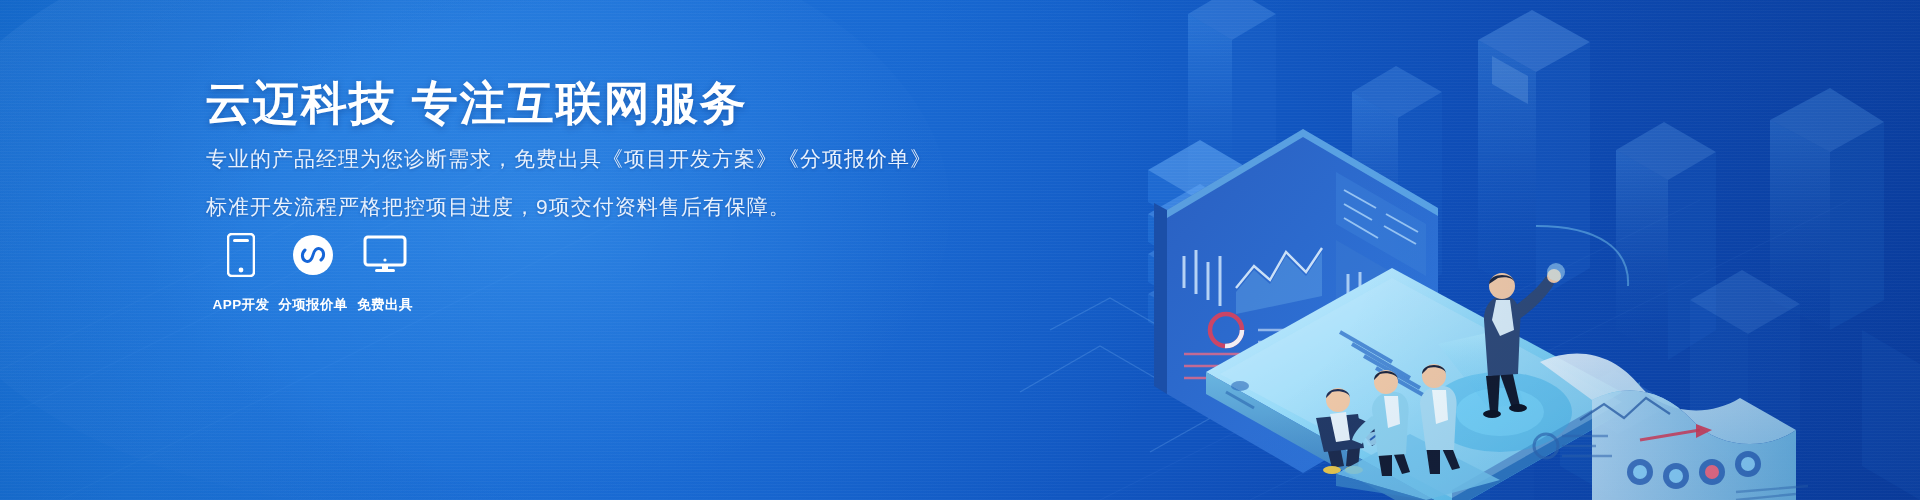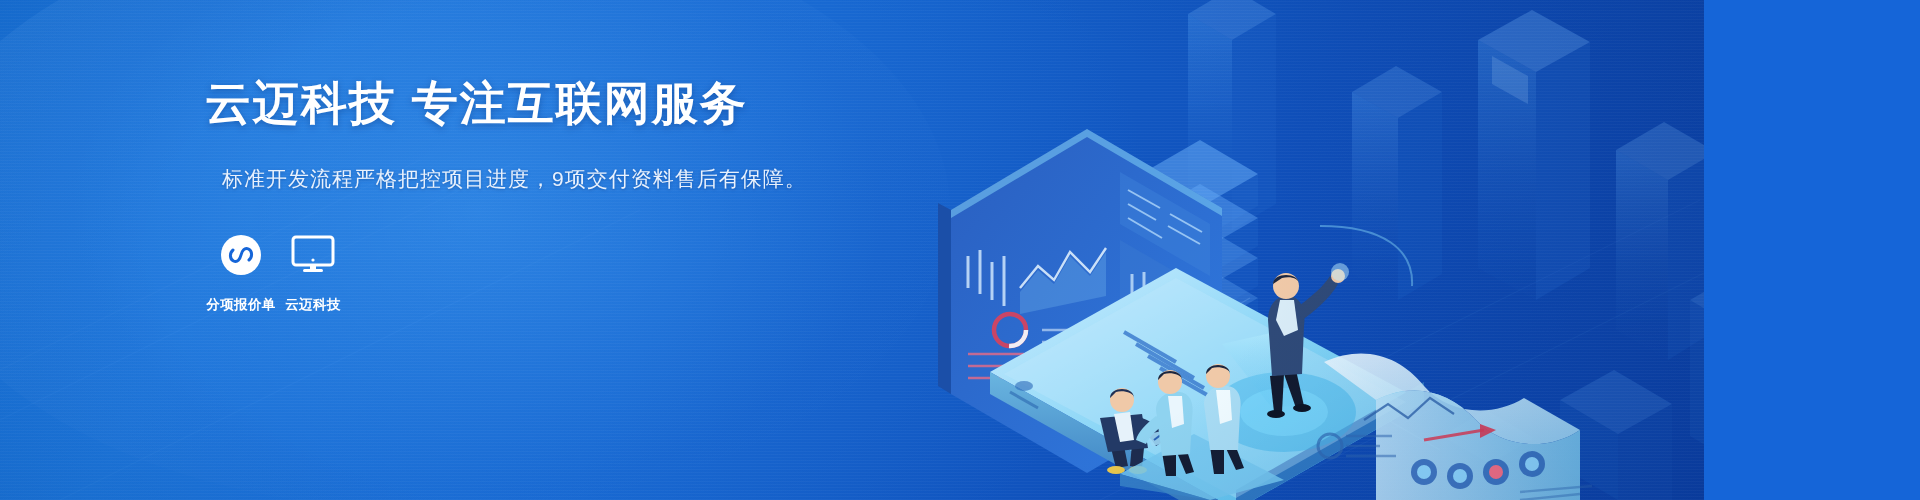--- a/index.html
+++ b/index.html
@@ -2,21 +2,21 @@
 <html><head>
 <meta charset="utf-8">
 <style>
   html,body{margin:0;padding:0;}
   body{
     width:1920px;height:500px;overflow:hidden;
     font-family:"Liberation Sans","DejaVu Sans",sans-serif;
     background:#1565d8;
   }
   .banner{
-    position:relative;width:1704px;height:500px;overflow:hidden;
+    position:relative;width:1920px;height:500px;overflow:hidden;
     background:
       radial-gradient(ellipse 900px 620px at 28% 42%, rgba(60,150,240,0.55) 0%, rgba(40,120,225,0.20) 45%, rgba(20,85,200,0.0) 75%),
       linear-gradient(118deg, #1671d6 0%, #1a74d8 18%, #1566cf 42%, #0f4fba 70%, #0b3fa5 100%);
   }
   
   .scanlines{
     position:absolute;inset:0;
     background-image:repeating-linear-gradient(0deg, rgba(255,255,255,0.030) 0px, rgba(255,255,255,0.030) 1px, rgba(0,0,0,0) 1px, rgba(0,0,0,0) 3px);
     pointer-events:none;
   }
@@ -32,21 +32,21 @@
     position:absolute;top:73px;left:0;
     color:#ffffff;font-size:46px;font-weight:bold;letter-spacing:2px;
     white-space:nowrap;text-shadow:0 2px 6px rgba(5,40,110,0.35);
   }
   .sub{
     position:absolute;left:1px;
     color:#e8f1fd;font-size:21px;letter-spacing:1px;white-space:nowrap;
     text-shadow:0 1px 3px rgba(5,40,110,0.35);
   }
   .sub1{top:145px;}
-  .sub2{top:165px;margin-left:16px;}
+  .sub2{top:193px;}
 
   
   .services{position:absolute;top:232px;left:0;display:flex;align-items:flex-start;}
   .service{width:72px;display:flex;flex-direction:column;align-items:center;}
   .service .ico{height:46px;display:flex;align-items:center;justify-content:center;}
   .service .ico svg{display:block;}
   .service .lbl{
     margin-top:18px;color:#ffffff;font-size:13.5px;white-space:nowrap;font-weight:bold;
     letter-spacing:0.4px;
   }
@@ -357,24 +357,35 @@
       </g>
     </svg>
   </div>
 
   <div class="vignette"></div>
 
   <div class="content">
 
     <div class="title">云迈科技 专注互联网服务</div>
 
+    <div class="sub sub1">专业的产品经理为您诊断需求，免费出具《项目开发方案》《分项报价单》</div>
     <div class="sub sub2">标准开发流程严格把控项目进度，9项交付资料售后有保障。</div>
 
     <div class="services">
 
+      <div class="service">
+        <div class="ico">
+          <svg width="28" height="44" viewBox="0 0 28 44">
+            <rect x="1" y="1" width="26" height="42" rx="4" ry="4" fill="none" stroke="#ffffff" stroke-width="2.6"></rect>
+            <rect x="6" y="6" width="16" height="3" rx="1.5" fill="#ffffff"></rect>
+            <circle cx="14" cy="37" r="2.4" fill="#ffffff"></circle>
+          </svg>
+        </div>
+        <div class="lbl">APP开发</div>
+      </div>
 
       <div class="service">
         <div class="ico">
           <svg width="42" height="42" viewBox="0 0 42 42">
             <circle cx="21" cy="21" r="20" fill="#ffffff"></circle>
             <path d="M13 16 C 9.5 19, 9.5 25, 13.5 27 C 17.5 29, 20 25, 21 21
                      C 22 17, 24.5 13, 28.5 15 C 32.5 17, 32.5 23, 29 26" fill="none" stroke="#1565d8" stroke-width="3" stroke-linecap="round"></path>
           </svg>
         </div>
         <div class="lbl">分项报价单</div>
@@ -383,19 +394,19 @@
 
       <div class="service">
         <div class="ico">
           <svg width="44" height="40" viewBox="0 0 44 40">
             <rect x="2" y="2" width="40" height="28" rx="3" ry="3" fill="none" stroke="#ffffff" stroke-width="3"></rect>
             <circle cx="22" cy="25" r="1.6" fill="#ffffff"></circle>
             <rect x="19" y="30" width="6" height="4" fill="#ffffff"></rect>
             <rect x="12" y="34" width="20" height="3" rx="1.5" fill="#ffffff"></rect>
           </svg>
         </div>
-        <div class="lbl">云迈科技</div>
+        <div class="lbl">免费出具</div>
       </div>
 
 
     </div>
   </div>
 </div>
 
 </body></html>

